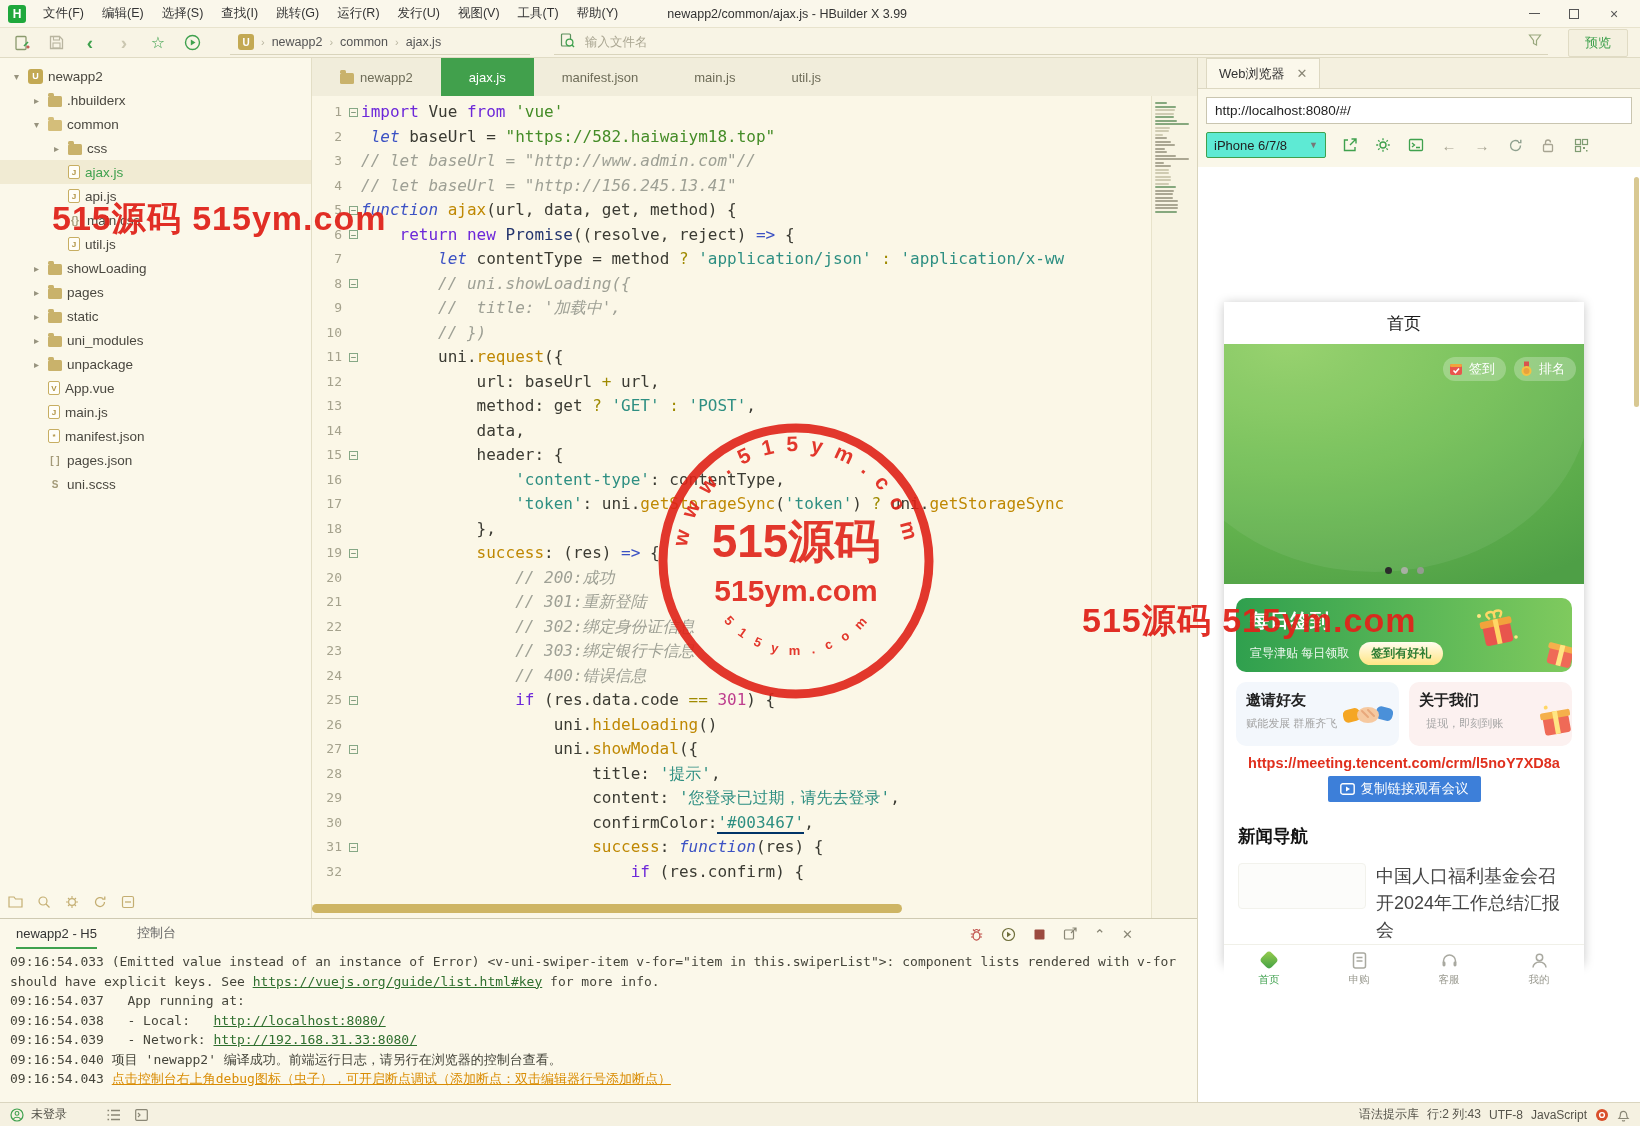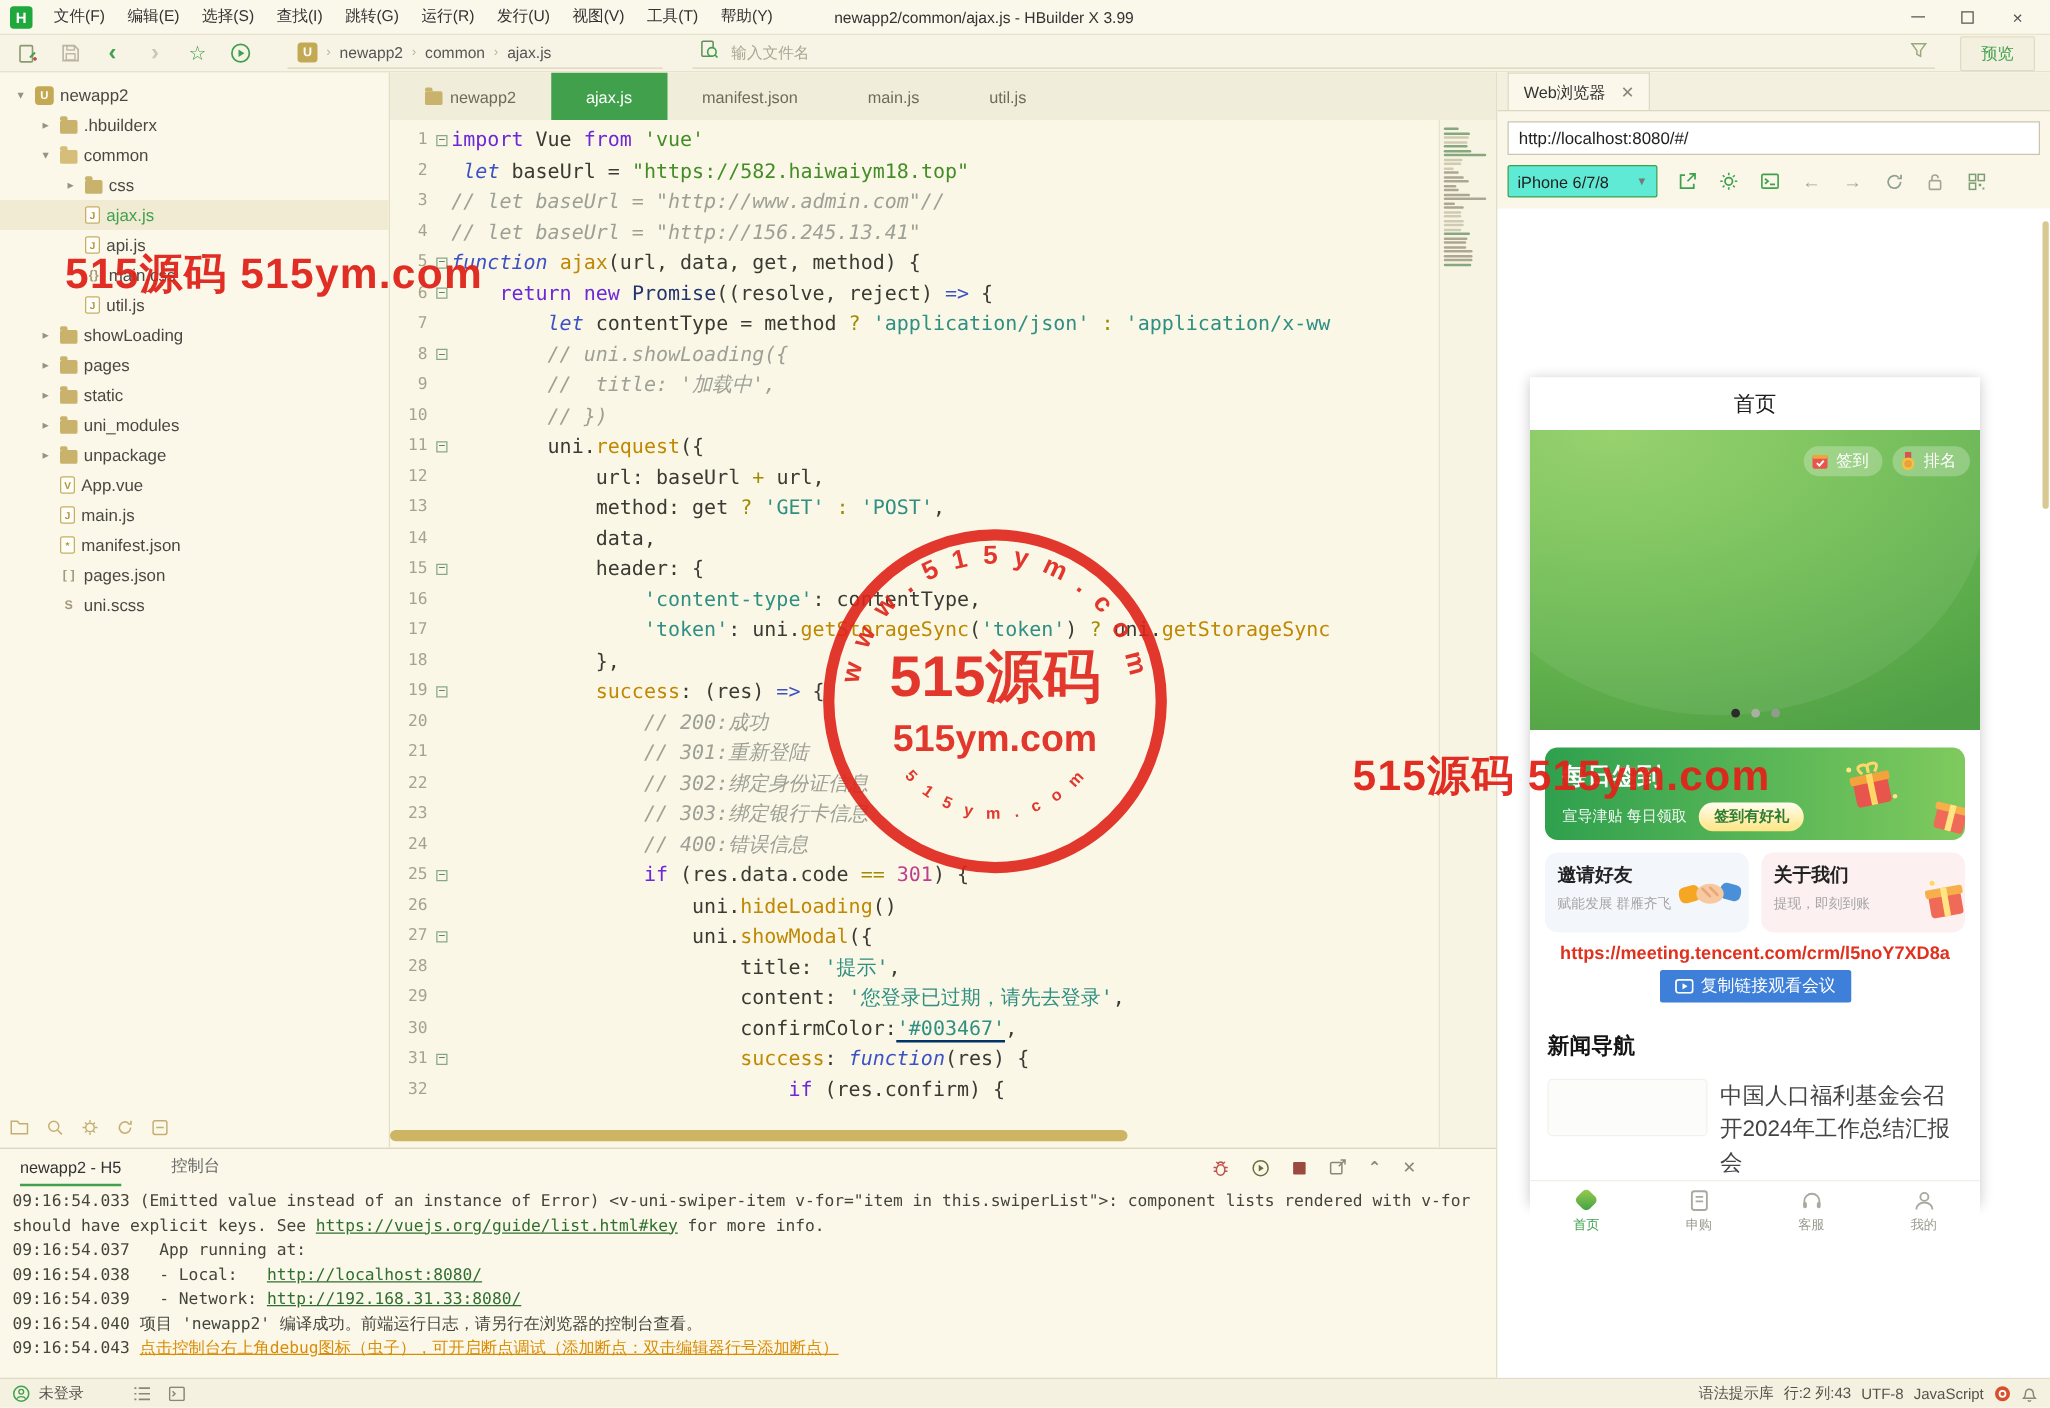--- a/index.html
+++ b/index.html
@@ -107,21 +107,21 @@
   .si-row{margin-top:8px;display:flex;align-items:center;gap:10px;}
   .si-sub{font-size:12px;color:rgba(255,255,255,.92);white-space:nowrap;}
   .si-cta{background:linear-gradient(180deg,#FFFDF0,#FFE583);color:#2E7D32;font-weight:bold;font-size:12px;border-radius:12px;padding:3px 12px;white-space:nowrap;}
   .si-gift1{position:absolute;right:52px;top:8px;}
   .si-gift2{position:absolute;right:-8px;bottom:-4px;}
   .cards-row{margin:10px 12px 0;display:flex;gap:10px;flex:0 0 auto;}
   .pcard{flex:1;border-radius:10px;padding:9px 10px;position:relative;height:64px;overflow:hidden;}
   .pcard.blue{background:#F3F7FC;}
   .pcard.pink{background:#FCF1F0;}
   .pc-title{font-size:15px;font-weight:bold;color:#222;}
-  .pc-sub{font-size:11px;color:#A5A5A5;margin-top:5px;width:64%;line-height:1.5;}
+  .pc-sub{font-size:11px;color:#A5A5A5;margin-top:5px;width:64%;line-height:1.5;text-align:center;}
   .pc-ic1{position:absolute;right:6px;top:16px;}
   .pc-ic2{position:absolute;right:-4px;bottom:2px;}
   .meet-link{margin-top:9px;text-align:center;color:#E0301E;font-weight:bold;font-size:14.5px;white-space:nowrap;flex:0 0 auto;}
   .btn-row{margin-top:5px;text-align:center;flex:0 0 auto;}
   .meet-btn{display:inline-flex;align-items:center;gap:6px;background:#3D7FD9;color:#fff;font-size:13.5px;padding:4px 12px;border-radius:2px;}
   .news{margin-top:12px;padding:10px 14px 0;flex:1;}
   .news-h{font-size:17.5px;font-weight:bold;color:#141414;}
   .news-item{margin-top:15px;display:flex;gap:10px;}
   .news-thumb{width:128px;height:46px;background:#FCFCFA;border:1px solid #F2F2EC;border-radius:4px;flex:0 0 auto;}
   .news-text{font-size:18px;color:#444;line-height:1.5;}

